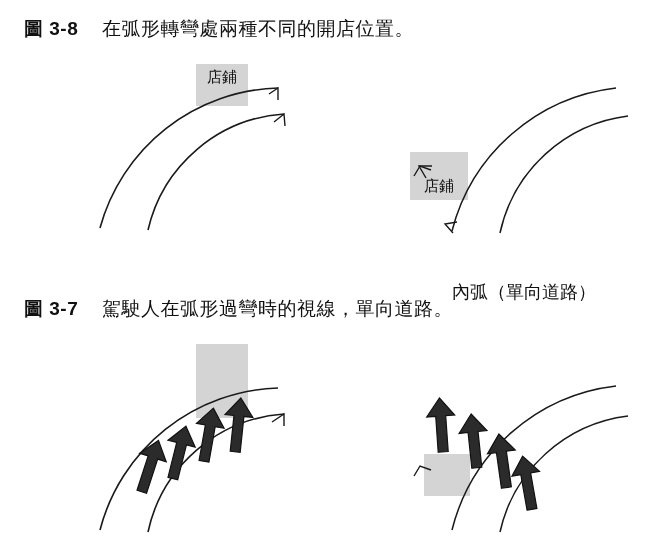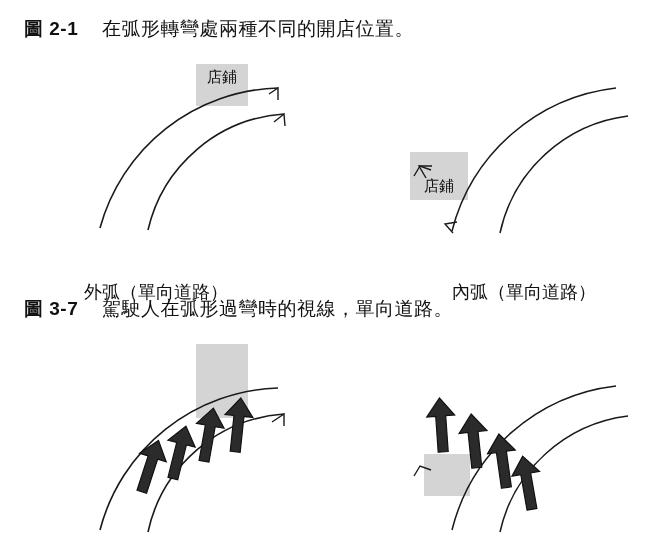--- a/index.html
+++ b/index.html
@@ -66,21 +66,21 @@
     padding-top: 26px;
     box-sizing: border-box;
   }
   svg { display: block; overflow: visible; }
   .panel svg { position: absolute; left: 0; top: 0; }
 </style>
 </head>
 <body>
 
 <div class="fig-caption caption-1">
-  <span class="fig-num">圖 2-1</span>
+  <span class="fig-num">圖 3-8</span>
   <span>在弧形轉彎處兩種不同的開店位置。</span>
 </div>
 
 <div class="panel" id="fig1">
 
   <div class="shop-box" id="shop-left">
     <span>店鋪</span>
   </div>
 
   <div class="shop-box" id="shop-right">
@@ -98,21 +98,20 @@
 
       <path d="M 500 185 A 150 150 0 0 1 628 68" stroke-width="1.5"></path>
       <path d="M 452 183 A 192 192 0 0 1 616 40" stroke-width="1.5"></path>
 
       <path d="M 427 130 L 420 118 L 433 118" stroke-width="1.4" transform="translate(-1,0)"></path>
       <path d="M 414 128 L 420 118 L 431 122" stroke-width="1.4"></path>
       <path d="M 453 185 L 445 176 L 457 174" stroke-width="1.4"></path>
     </g>
   </svg>
 
-  <div class="axis-label" id="label-outer">外弧（單向道路）</div>
   <div class="axis-label" id="label-inner">內弧（單向道路）</div>
 </div>
 
 <div class="fig-caption caption-2">
   <span class="fig-num">圖 3-7</span>
   <span>駕駛人在弧形過彎時的視線，單向道路。</span>
 </div>
 
 <div class="panel" id="fig2">
   <svg width="670" height="224" viewBox="0 0 670 224">

